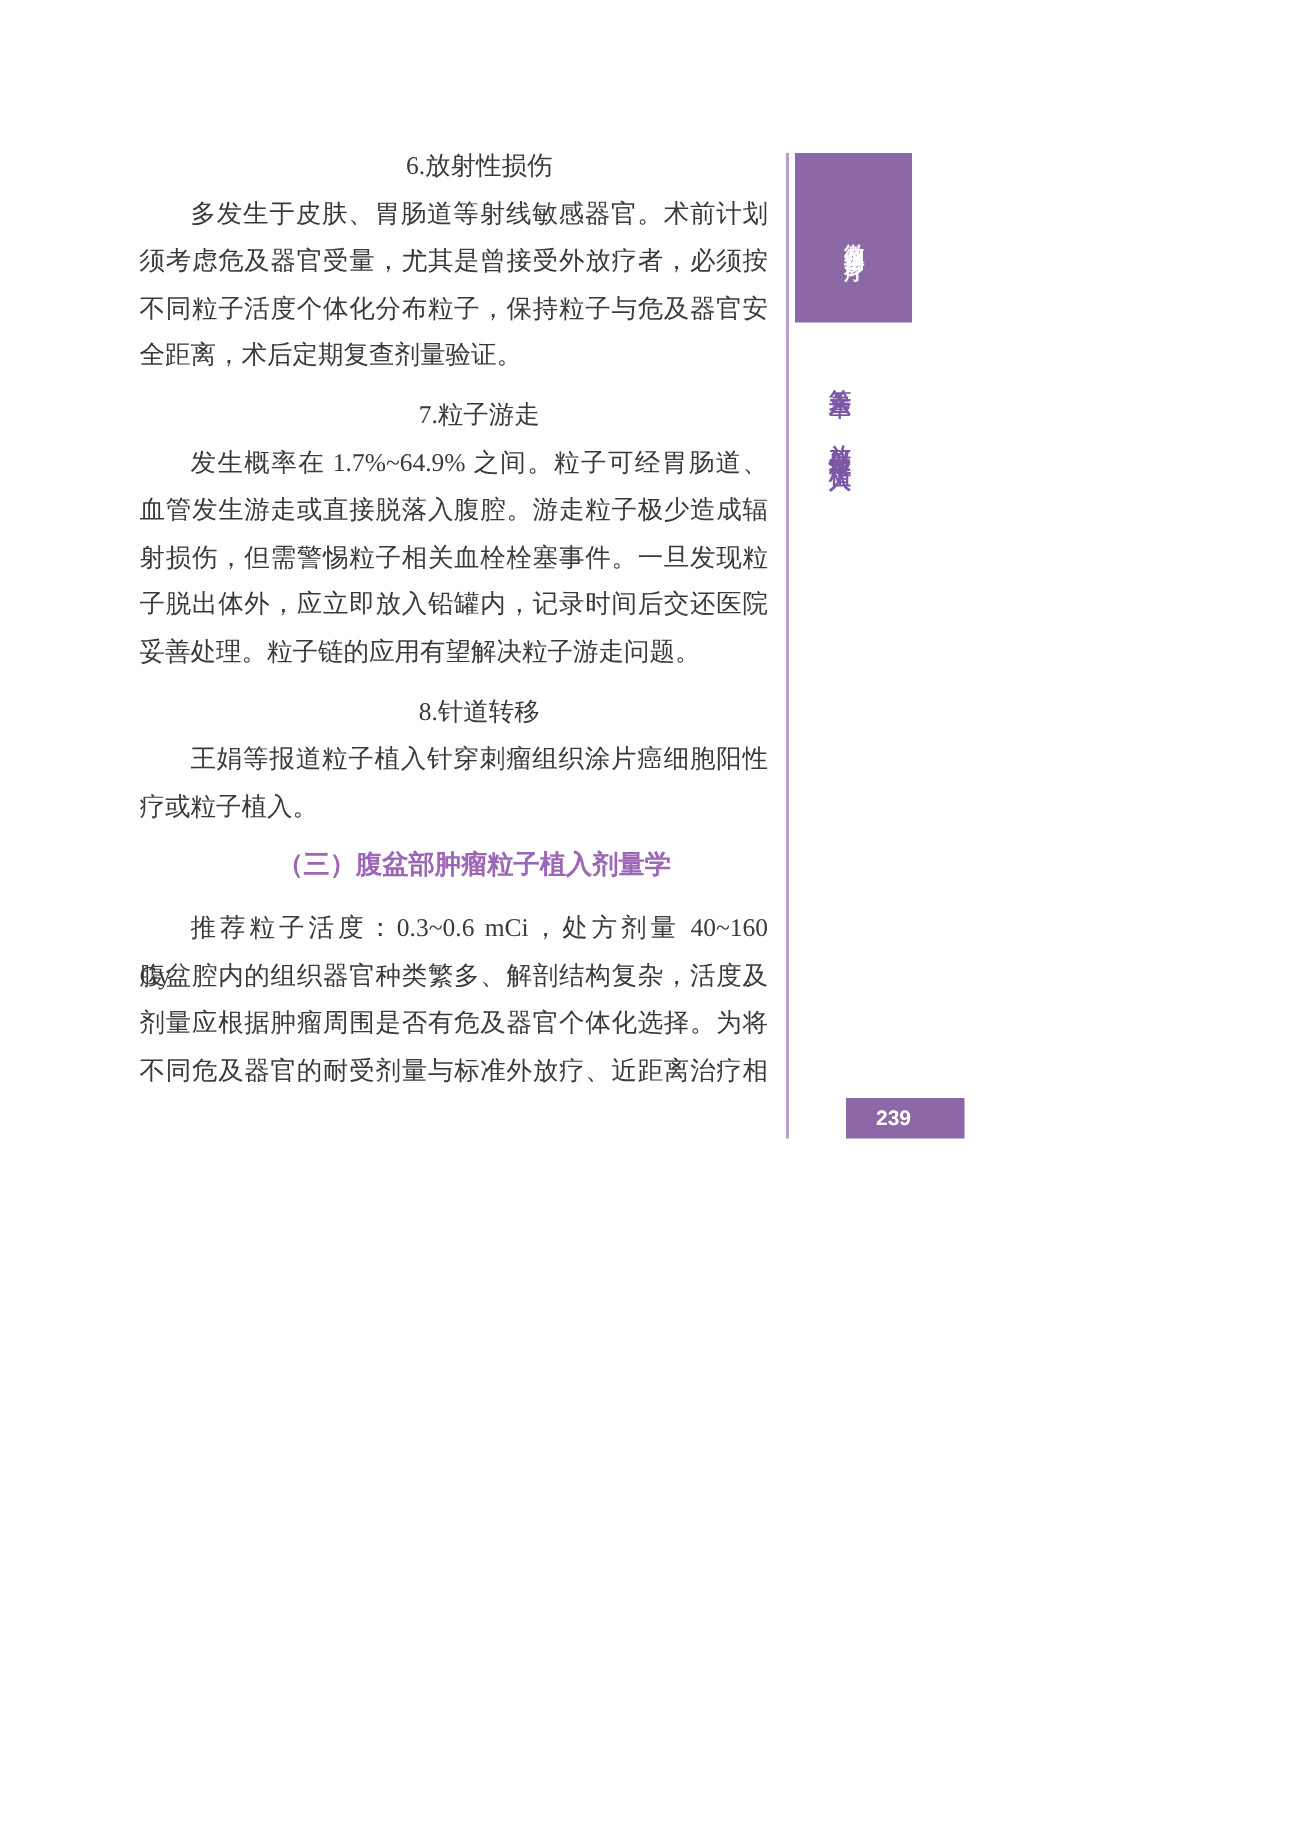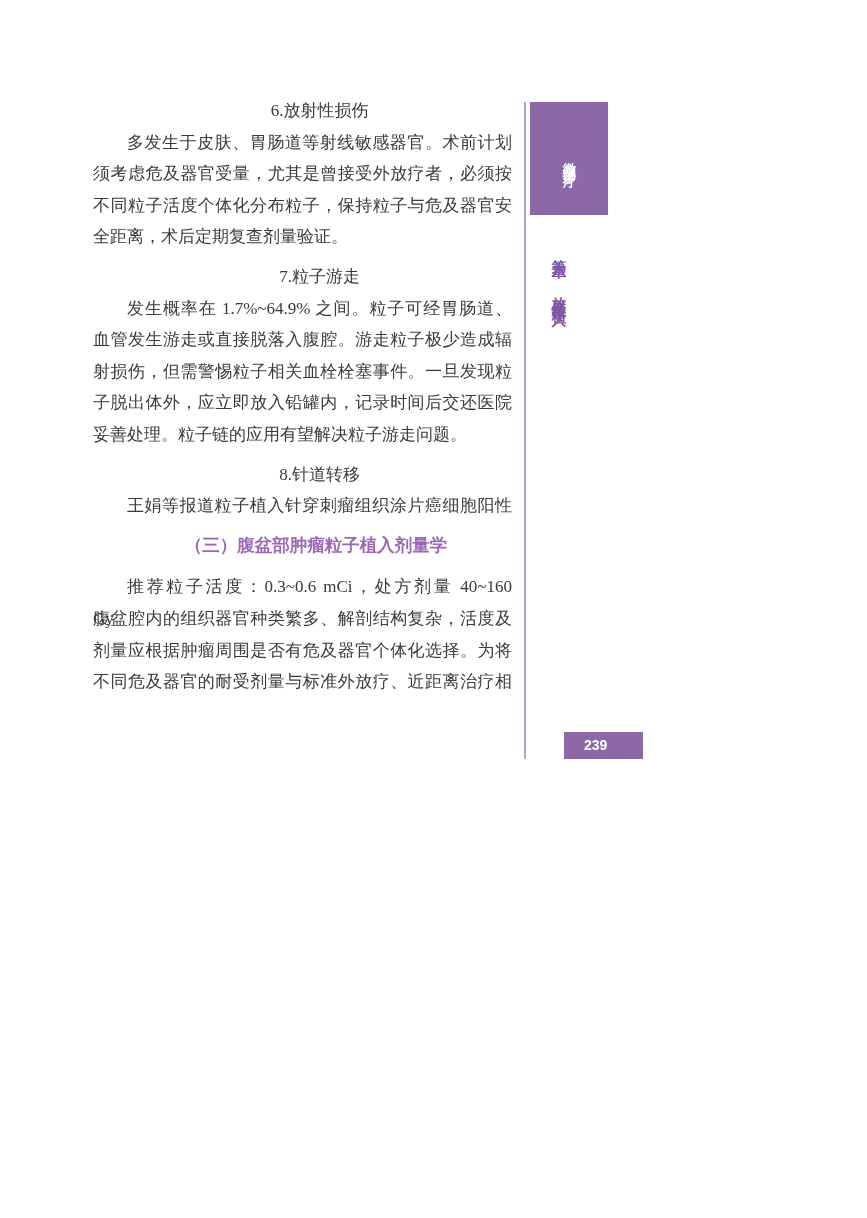--- a/index.html
+++ b/index.html
@@ -139,20 +139,21 @@
       <div>
         <div class="line indent">发生概率在 1.7%~64.9% 之间。粒子可经胃肠道、</div>
         <div class="line">血管发生游走或直接脱落入腹腔。游走粒子极少造成辐</div>
         <div class="line">射损伤，但需警惕粒子相关血栓栓塞事件。一旦发现粒</div>
         <div class="line">子脱出体外，应立即放入铅罐内，记录时间后交还医院</div>
         <div class="line no-just">妥善处理。粒子链的应用有望解决粒子游走问题。</div>
       </div>
       <div class="h-num">8.针道转移</div>
       <div>
         <div class="line indent">王娟等报道粒子植入针穿刺瘤组织涂片癌细胞阳性</div>
+        <div class="line no-just">疗或粒子植入。</div>
       </div>
       <div class="h-purple">（三）腹盆部肿瘤粒子植入剂量学</div>
       <div>
         <div class="line indent">推荐粒子活度：0.3~0.6 mCi，处方剂量 40~160 Gy。</div>
         <div class="line">腹盆腔内的组织器官种类繁多、解剖结构复杂，活度及</div>
         <div class="line">剂量应根据肿瘤周围是否有危及器官个体化选择。为将</div>
         <div class="line">不同危及器官的耐受剂量与标准外放疗、近距离治疗相</div>
       </div>
     </main>
 

